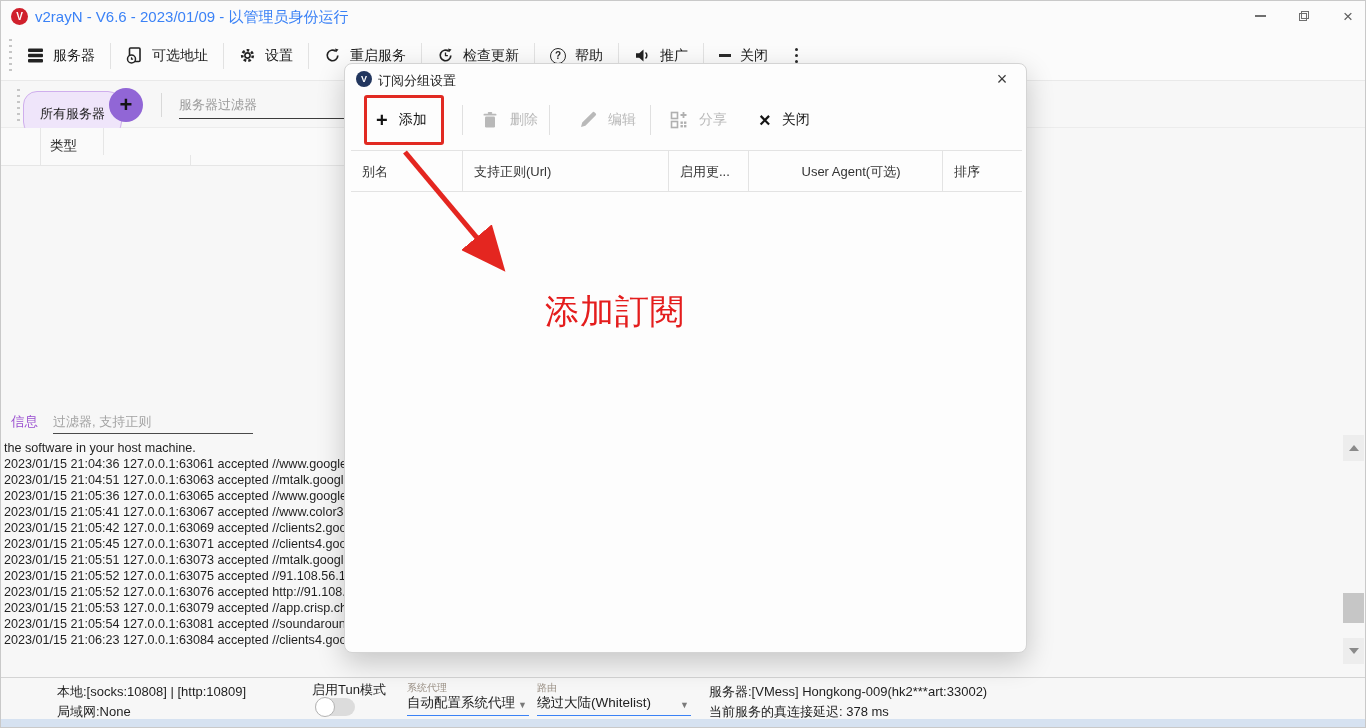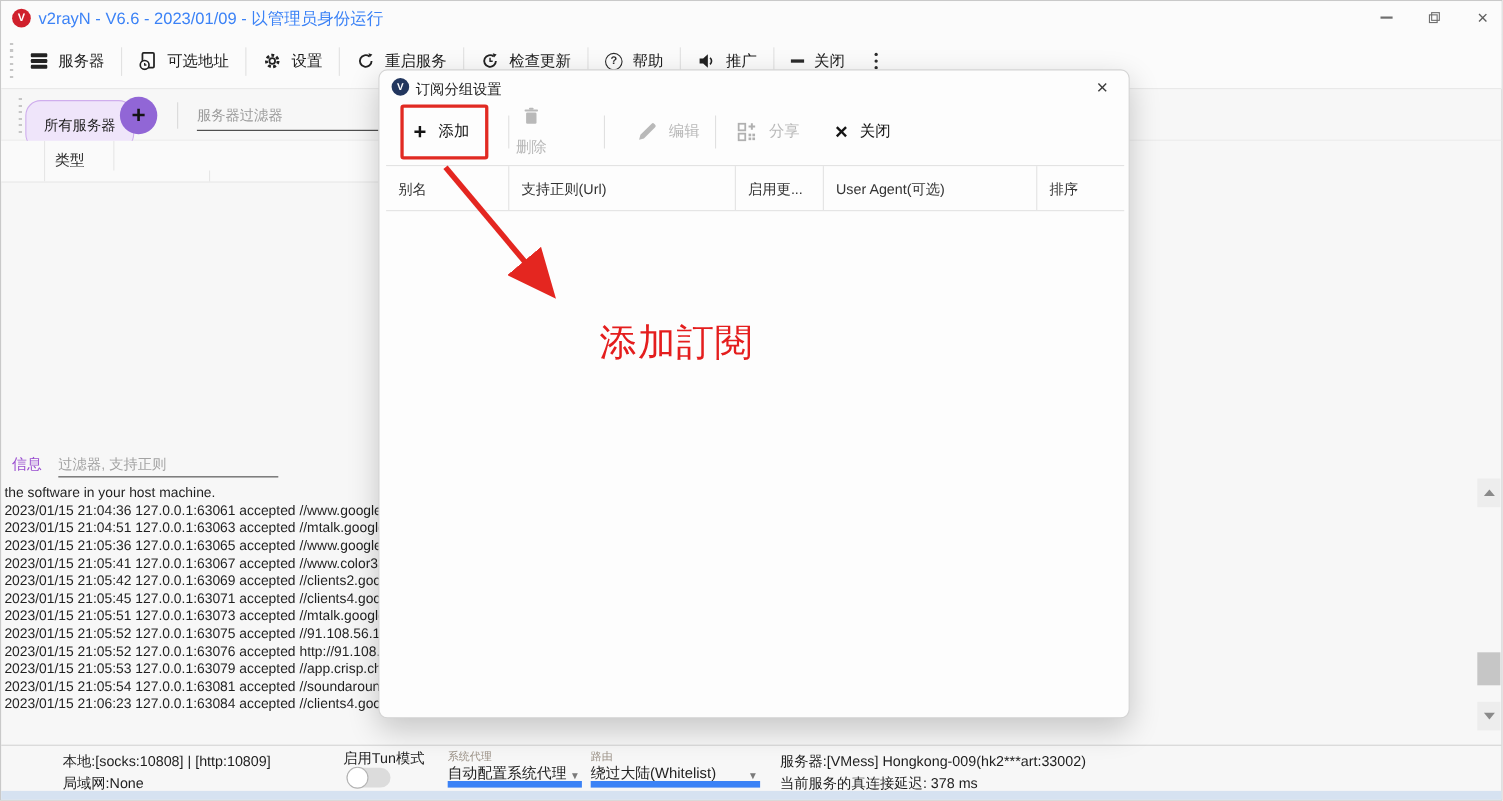--- a/index.html
+++ b/index.html
@@ -67,21 +67,21 @@
   .tri-down { width:0; height:0; border-left:5px solid transparent; border-right:5px solid transparent; border-top:6px solid #8a8a8a; }
   #sb-thumb { position:absolute; left:1342px; top:592px; width:21px; height:30px; background:#c6c6c6; }
   
   #status-divider { position:absolute; left:0; top:676px; width:1366px; height:1px; background:#d4d4d4; }
   #statusbar { position:absolute; left:0; top:677px; width:1366px; height:41px; font-size:13px; color:#1e1e1e;margin-left:48px; }
   .st { position:absolute; white-space:nowrap; }
   .st-small { font-size:10px; color:#9b9186; }
   .toggle { position:absolute; left:266px; top:20px; width:40px; height:18px; border-radius:9px; background:#dcdcdc; }
   .toggle .knob { position:absolute; left:0px; top:-1px; width:20px; height:20px; border-radius:50%;
     background:#fff; border:1.5px solid #b3b3b3; }
-  .combo { position:absolute; font-size:13.5px; color:#222; border-bottom:6px solid #3b82f6; height:22px; }
+  .combo { position:absolute; font-size:13.5px; color:#222; border-bottom:1px solid #3b82f6; height:22px; }
   .combo .caret { font-size:9px; color:#7a7a7a; position:absolute; right:2px; top:6px; }
   
   #bottomstrip { position:absolute; left:0; top:718px; width:1366px; height:10px; background:#d6e2f1; }
   
   #dialog { position:absolute; left:343px; top:62px; width:683px; height:590px; background:#fdfdfd;
     border:1px solid #d4d4d4; border-radius:8px; box-shadow:0 10px 28px rgba(0,0,0,.20); z-index:10; }
   .dlg-logo { position:absolute; left:11px; top:7px; width:16px; height:16px; border-radius:50%;
     background:#22365e; color:#fff; font-size:9px; font-weight:bold; text-align:center; line-height:16px; }
   .dlg-title { position:absolute; left:33px; top:8px; font-size:13px; color:#1c1c1c; }
   .dlg-close { position:absolute; right:10px; top:2px; width:28px; height:26px; font-size:18px; color:#3c3c3c;
@@ -89,21 +89,21 @@
   .dlg-btn { position:absolute; top:33px; height:46px; display:flex; align-items:center; gap:11px; font-size:14px; }
   .dlg-btn .dicon { width:18px; height:18px; }
   .dlg-btn.enabled { color:#141414; }
   .dlg-btn.disabled { color:#b9b9b9; }
   .plus-glyph { font-size:20px; font-weight:bold; line-height:18px; }
   .dsep { position:absolute; top:41px; width:1px; height:30px; background:#e0e0e0; }
   #dlg-header { position:absolute; left:6px; top:86px; width:671px; height:42px; display:flex;
     border-top:1px solid #e3e3e3; border-bottom:1px solid #e3e3e3; }
   .dlg-col { font-size:13px; color:#333; padding:12px 0 0 11px; border-right:1px solid #e3e3e3; }
   .dlg-col:nth-child(1){ width:112px; } .dlg-col:nth-child(2){ width:206px; }
-  .dlg-col:nth-child(3){ width:80px; } .dlg-col:nth-child(4){ width:194px; }
+  .dlg-col:nth-child(3){ width:80px; } .dlg-col:nth-child(4){ width:194px;text-align:center; }
   .dlg-col:nth-child(5){ width:79px; border-right:none; }
   
   #ann-rect { position:absolute; left:363px; top:94px; width:80px; height:50px;
     border:3px solid #e12a22; border-radius:3px; z-index:30; }
   #ann-arrow { position:absolute; left:390px; top:145px; z-index:30; }
   #ann-text { position:absolute; left:544px; top:288px; font-size:34px; color:#e41d1d; z-index:30;
     font-family:"DejaVu Serif", serif; letter-spacing:1px; }
   svg { display:block; }
 </style>
 </head>
@@ -266,21 +266,21 @@
   <div id="dialog">
     <div class="dlg-logo">V</div>
     <div class="dlg-title">订阅分组设置</div>
     <div class="dlg-close">×</div>
 
     <div class="dlg-btn enabled" style="left:31px;">
       <span class="plus-glyph">+</span>
       <span>添加</span>
     </div>
     <div class="dsep" style="left:117px;"></div>
-    <div class="dlg-btn disabled" style="left:124px;flex-direction:column;">
+    <div class="dlg-btn disabled" style="left:136px;">
       <svg class="dicon" viewBox="0 0 18 18">
         <rect x="4" y="5.5" width="10" height="11" rx="1.2" fill="#b9b9b9"></rect>
         <rect x="2.5" y="2.8" width="13" height="1.8" rx="0.9" fill="#b9b9b9"></rect>
         <rect x="6.8" y="1" width="4.4" height="2" rx="0.8" fill="#b9b9b9"></rect>
       </svg>
       <span>删除</span>
     </div>
     <div class="dsep" style="left:204px;"></div>
     <div class="dlg-btn disabled" style="left:234px;">
       <svg class="dicon" viewBox="0 0 18 18">

